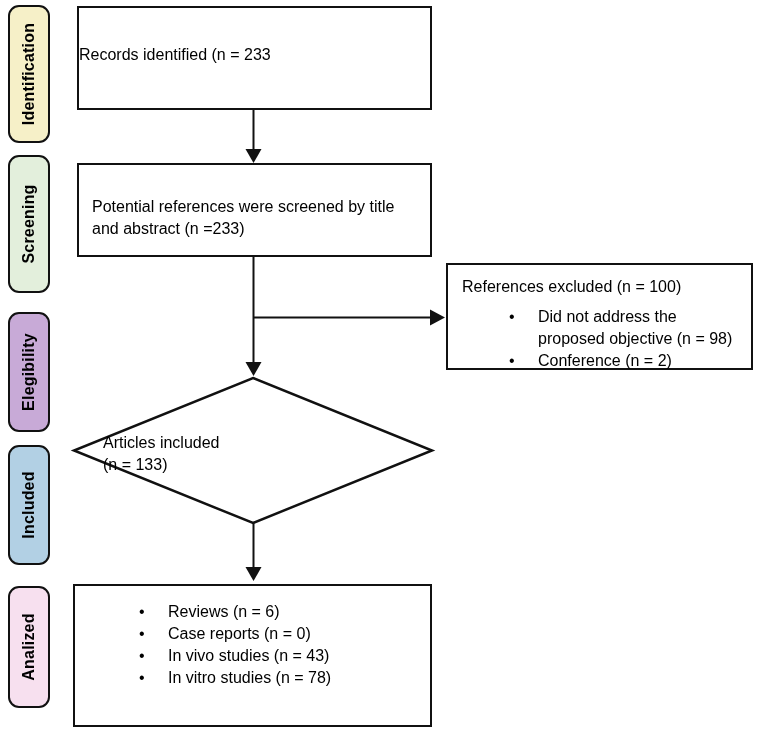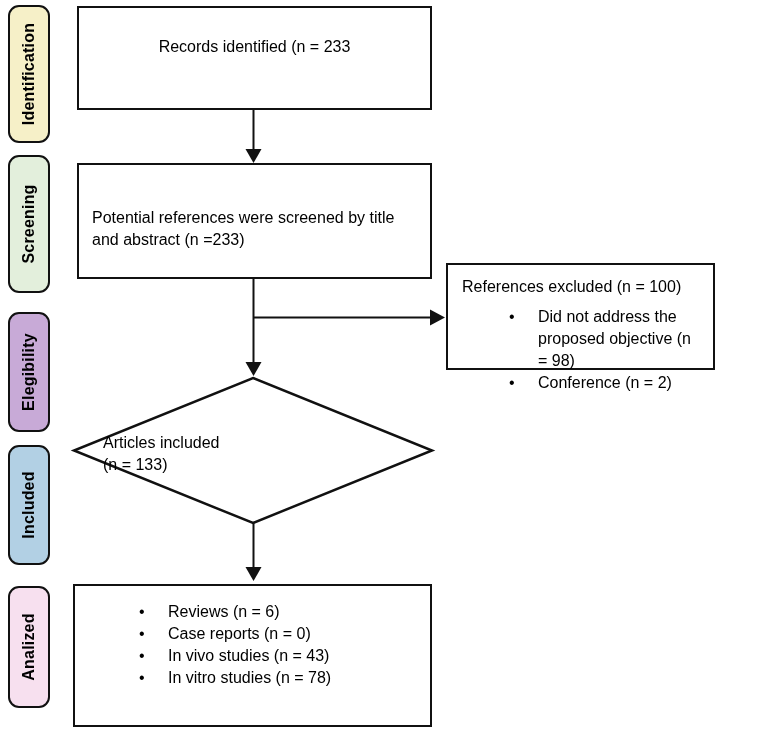--- a/index.html
+++ b/index.html
@@ -49,30 +49,30 @@
   #stage-analized       { top: 586px; height: 122px; }
 
   
   .flowbox {
     position: absolute;
     background: #fff;
     border: 2px solid #111;
   }
   #box-records {
     left: 77px; top: 6px; width: 355px; height: 104px;
-    text-align: center;
-    padding-top: 28px;
+    text-align: left;
+    padding-top: 36px;
   }
   #box-screened {
-    left: 77px; top: 163px; width: 355px; height: 116px;
+    left: 77px; top: 163px; width: 355px; height: 94px;
     display: flex; align-items: center;
     padding: 16px 10px 0 13px;
   }
   #box-excluded {
-    left: 446px; top: 263px; width: 269px; height: 107px;
+    left: 446px; top: 263px; width: 307px; height: 107px;
     padding: 11px 10px 0 14px;
   }
   #box-category {
     left: 73px; top: 584px; width: 359px; height: 143px;
     padding: 7px 10px 0 17px;
   }
   ul.bullets {
     list-style: none;
     margin: 8px;
     padding: 0 0 0 38px;

